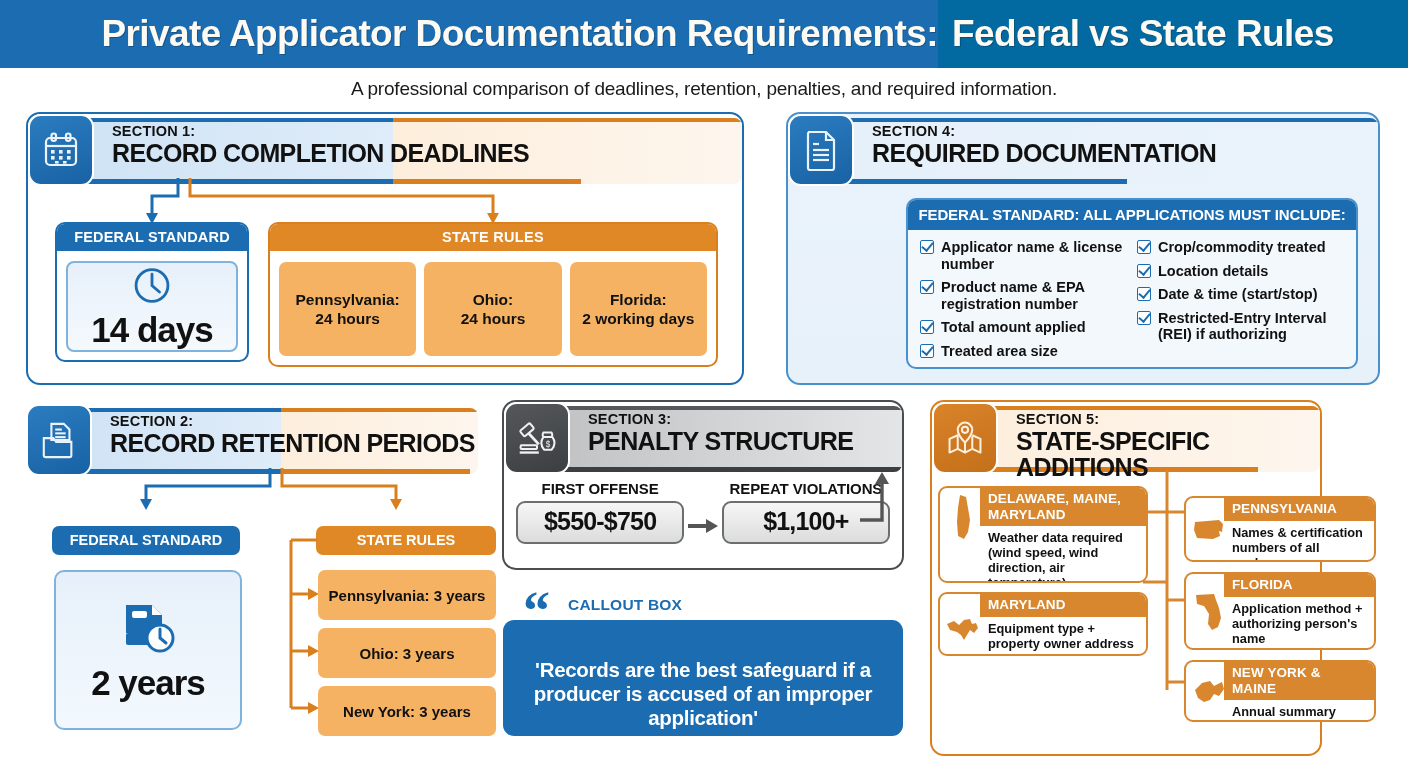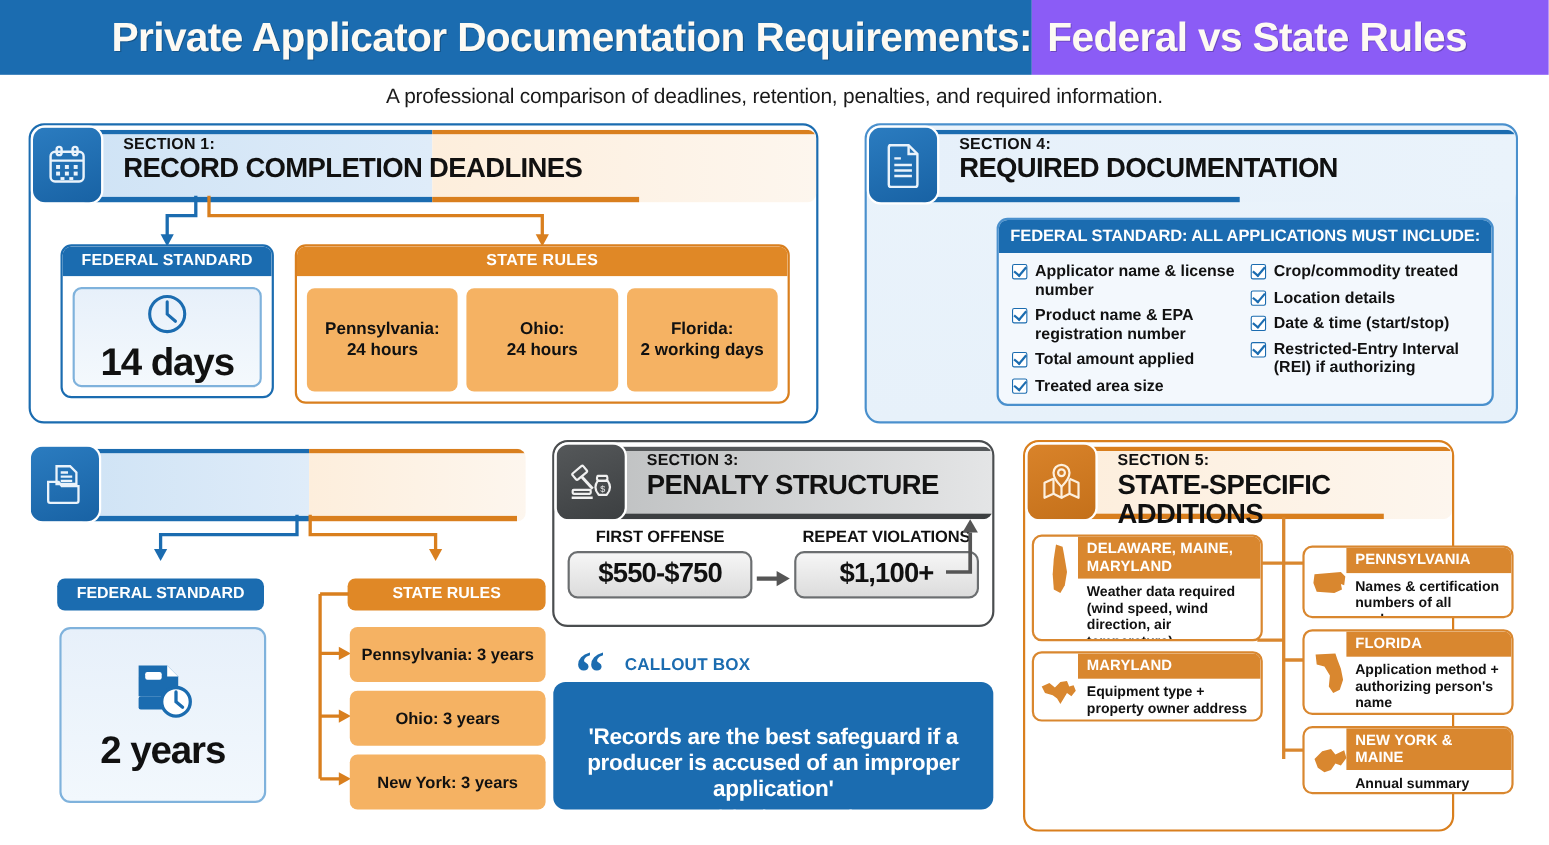--- a/index.html
+++ b/index.html
@@ -12,21 +12,21 @@
   .page { position: relative; width: 1408px; height: 768px; }
 
   
   .header { display: flex; width: 100%; height: 68px; }
   .header-blue {
     flex: 0 0 938px; background: #1b6cb0;
     display: flex; align-items: center; justify-content: flex-end;
     padding-right: 0;
   }
   .header-orange {
-    flex: 1 1 auto; background: #8b5cf6;
+    flex: 1 1 auto; background: #0369a1;
     display: flex; align-items: center; justify-content: flex-start; text-align: center;
   }
   .header-title, .header-title2 {
     color: #fdfaf3; font-size: 37px; font-weight: bold;
     letter-spacing: -0.6px; white-space: nowrap;
     text-shadow: 1px 1px 0 rgba(0,0,0,.22);
   }
   .header-title { padding-left: 40px; margin-right: 0; }
   .header-title2 { padding-left: 14px; }
   .subtitle {
@@ -321,20 +321,24 @@
       </div>
       <div class="sec-icon blue">
         <svg width="38" height="38" viewBox="0 0 40 40" fill="none" stroke="#eaf3fb" stroke-width="2.2">
           <path d="M12 3 h13 l6 6 v11 H12 z"></path>
           <line x1="16" y1="9" x2="23" y2="9"></line>
             <line x1="16" y1="13" x2="27" y2="13"></line>
             <line x1="16" y1="17" x2="27" y2="17"></line>
           <path d="M4 18 h10 l3 4 h16 v14 a2 2 0 0 1 -2 2 H6 a2 2 0 0 1 -2 -2 z"></path>
         </svg>
       </div>
+      <div class="sec-text">
+        <div class="sec-kicker">SECTION 2:</div>
+        <div class="sec-title">RECORD RETENTION PERIODS</div>
+      </div>
     </div>
 
     <svg class="conn" style="left:0;top:62px;" width="452" height="56">
       <path d="M244 2 L244 20 L120 20 L120 34" stroke="#1b6cb0" stroke-width="3" fill="none"></path>
       <path d="M120 44 l-6 -11 h12 z" fill="#1b6cb0"></path>
       <path d="M256 2 L256 20 L370 20 L370 34" stroke="#d97f1e" stroke-width="3" fill="none"></path>
       <path d="M370 44 l-6 -11 h12 z" fill="#d97f1e"></path>
     </svg>
 
     <div class="pill pill-blue" style="position:absolute;left:26px;top:122px;width:188px;">FEDERAL STANDARD</div>

